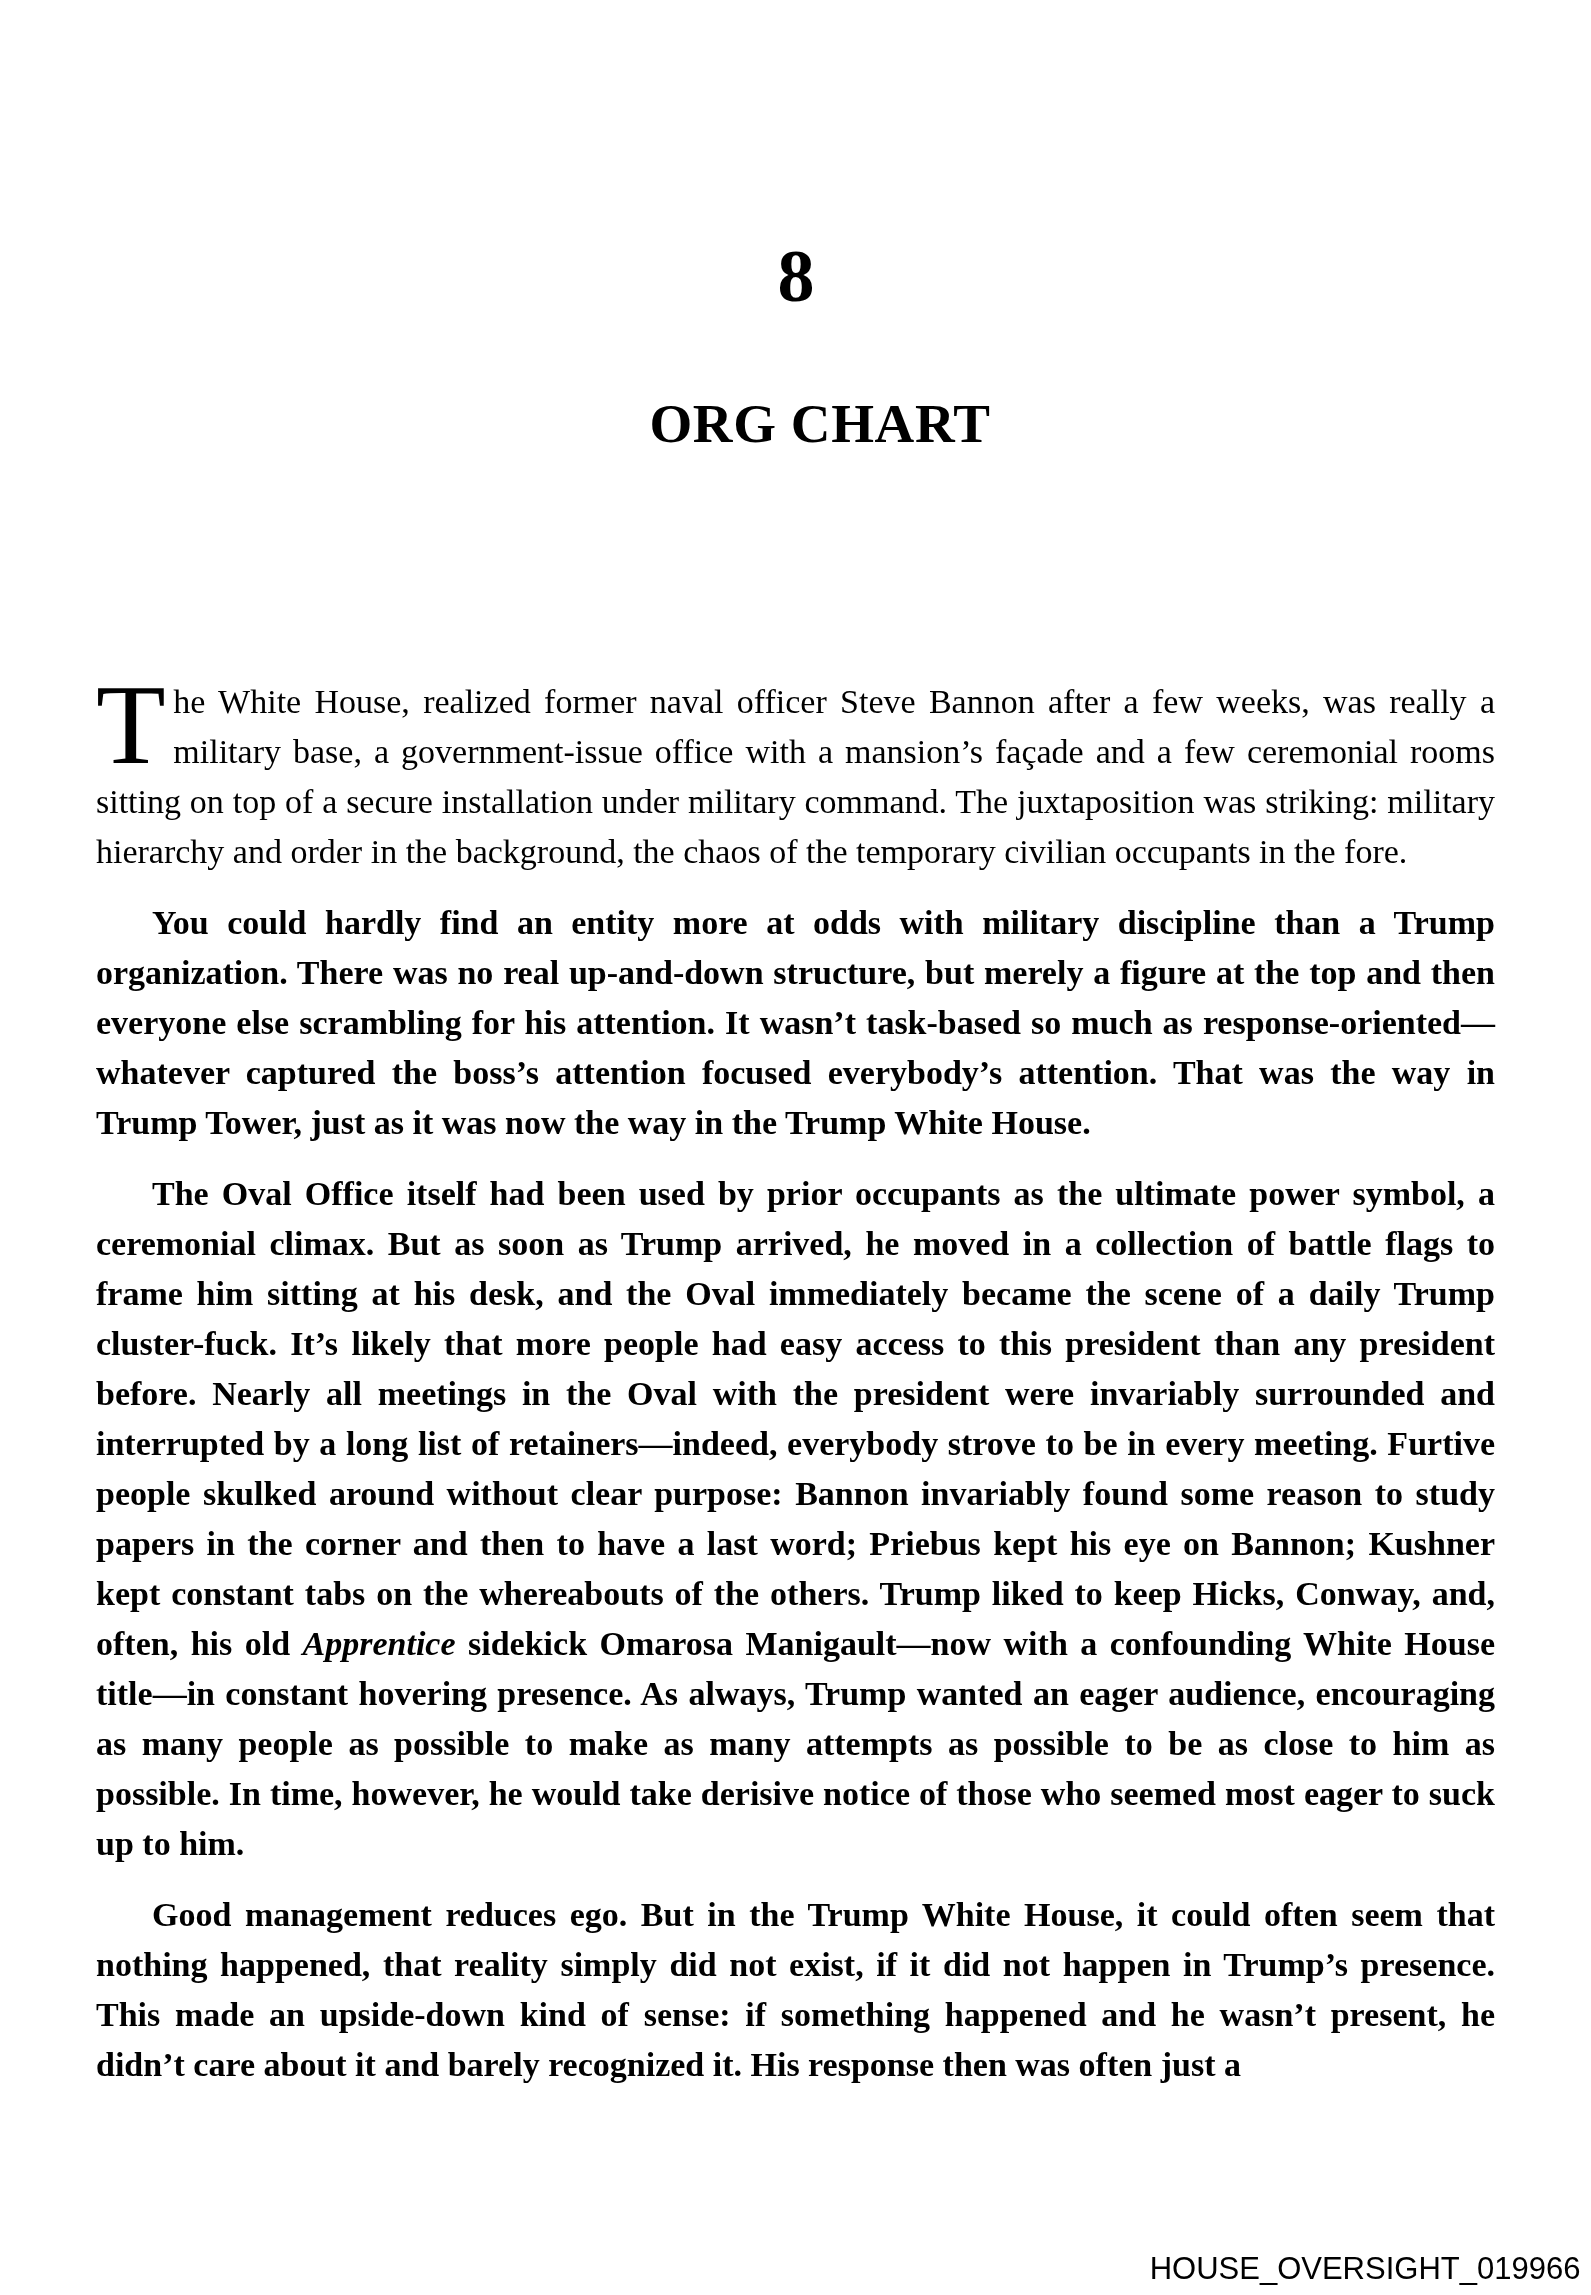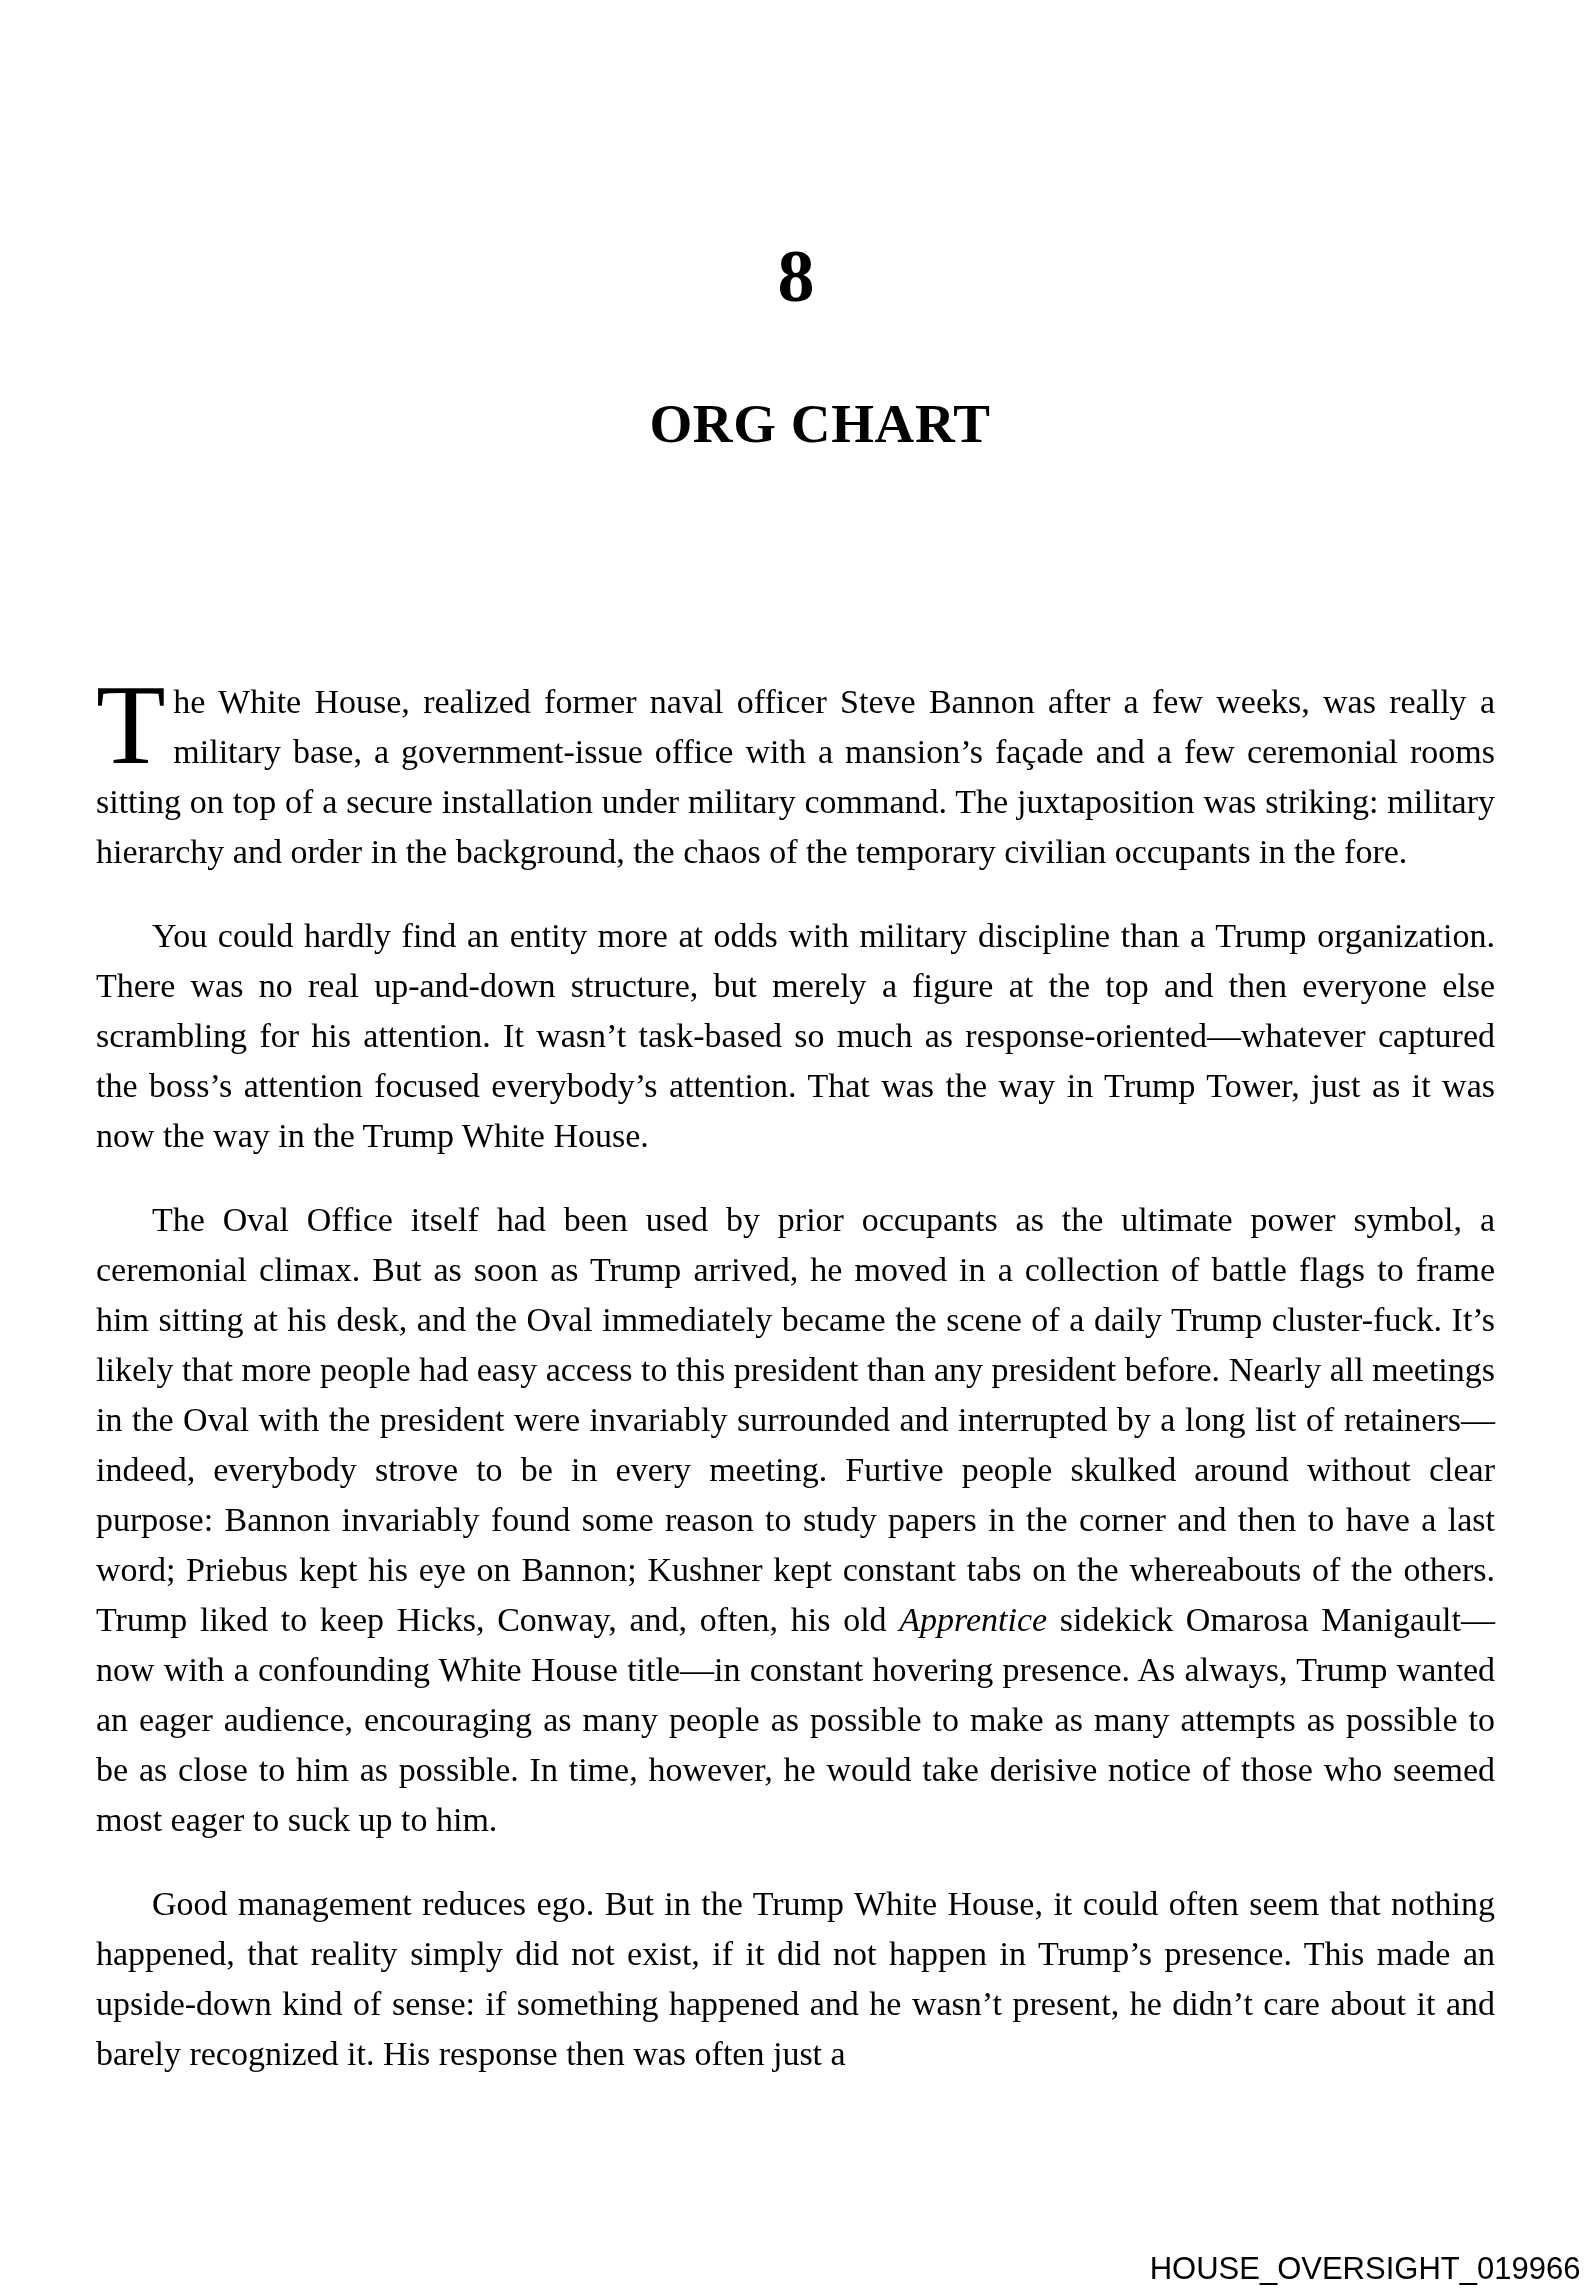--- a/index.html
+++ b/index.html
@@ -41,21 +41,21 @@
     left: 96px;
     width: 1399px;
   }
   .para {
     font-size: 34px;
     line-height: 50px;
     text-align: justify;
     text-indent: 56px;
     color: #000000;
   }
-  .para + .para { margin-top: 34px; }
+  .para + .para { margin-top: 21px; font-weight: bold; }
   .para.first { text-indent: 0; }
   .drop-cap {
     float: left;
     font-size: 114px;
     line-height: 90px;
     margin: 3.2px 7.7px 0 0;
     font-weight: normal;
   }
   .para i { font-style: italic; }
   .footer-watermark {

